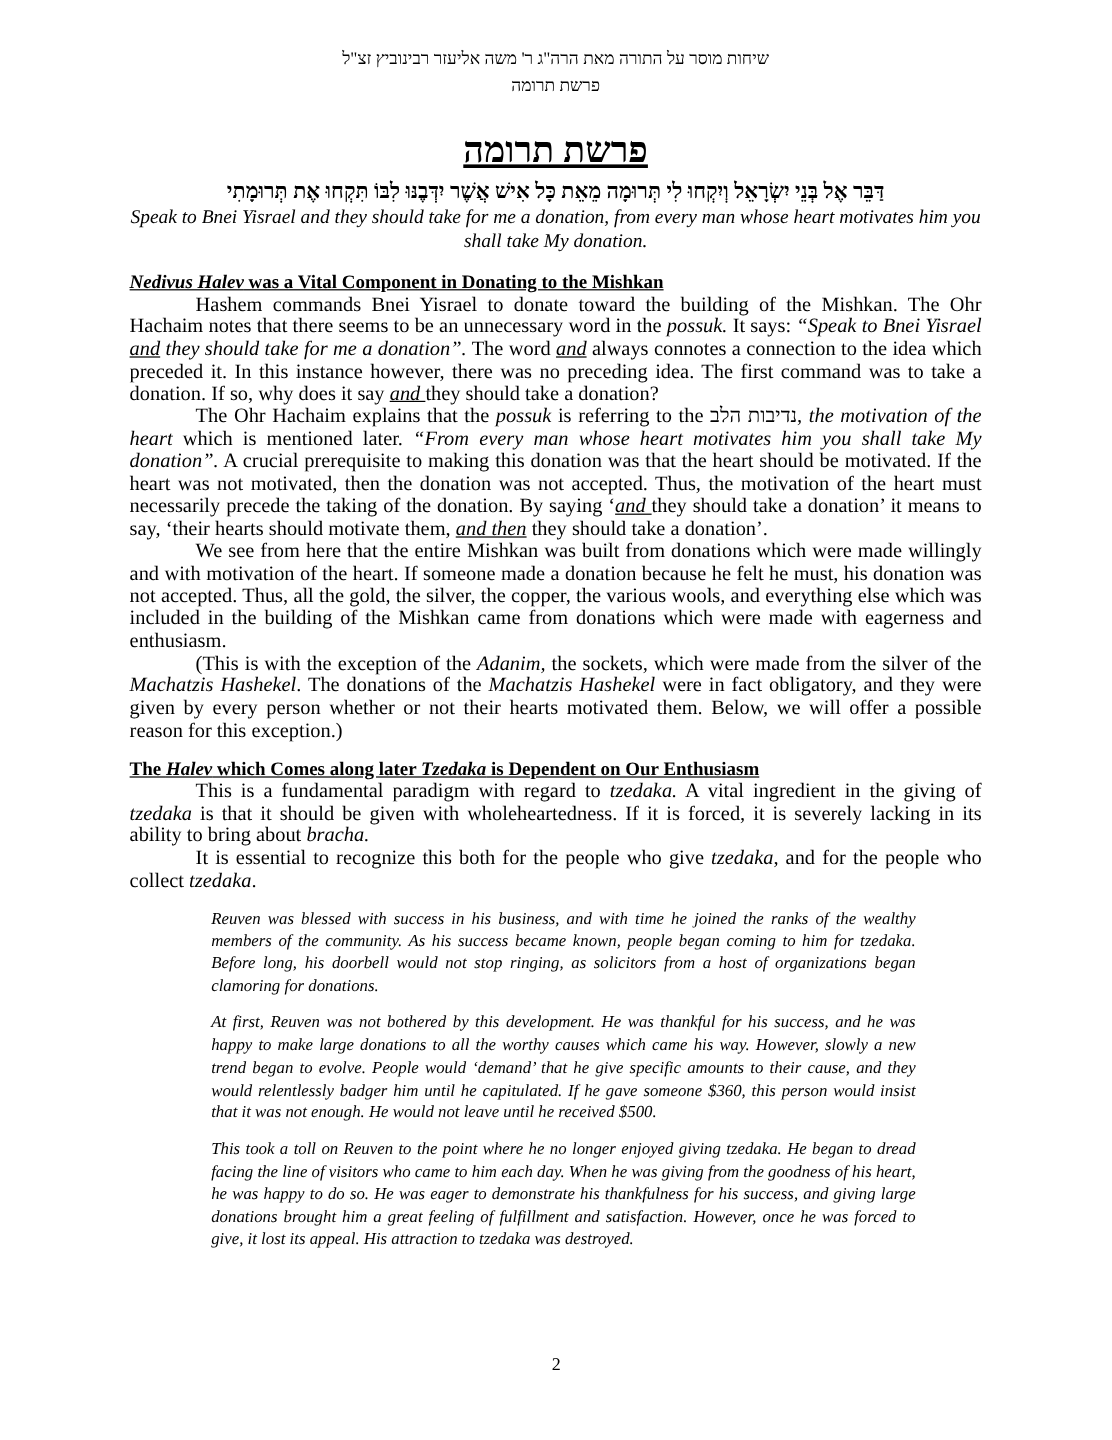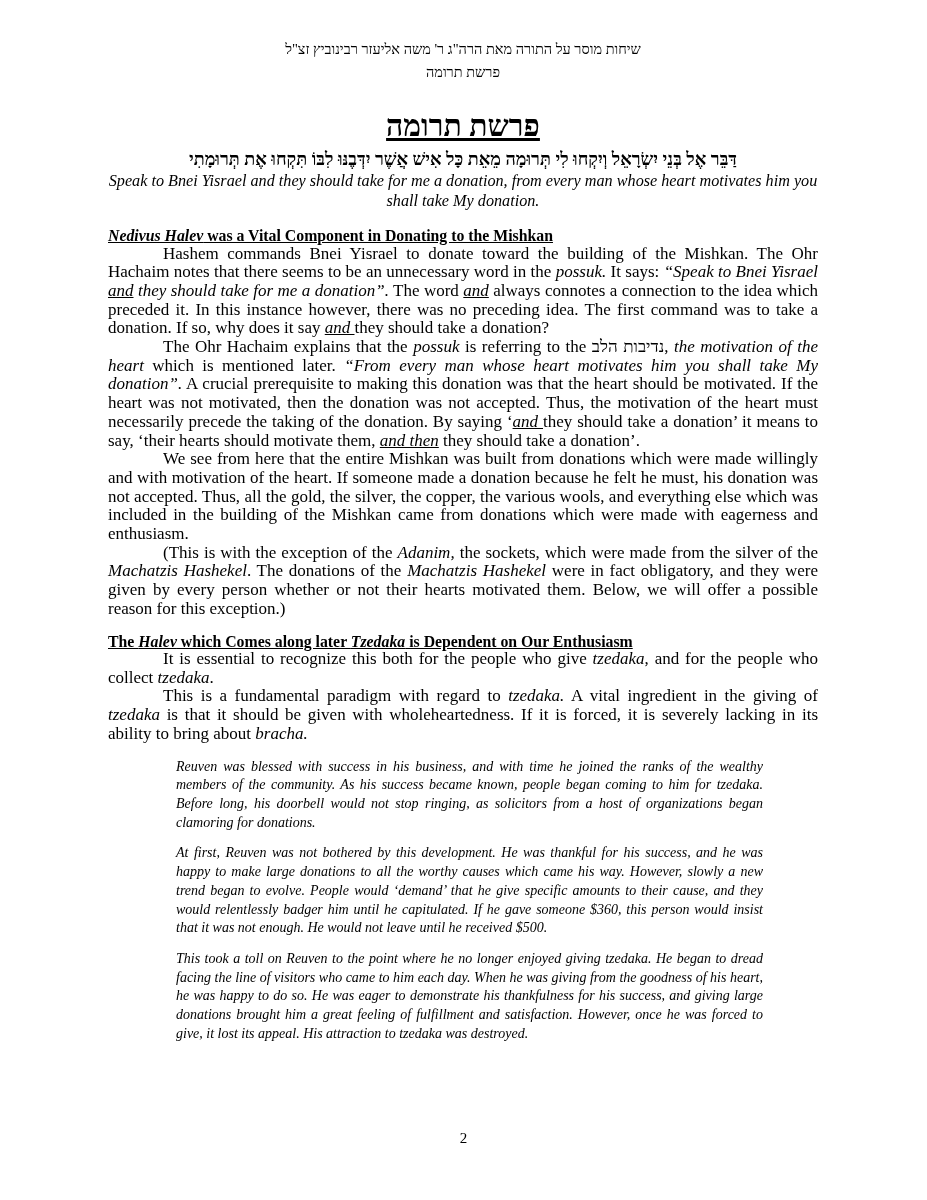--- a/index.html
+++ b/index.html
@@ -59,22 +59,22 @@
   <div class="verse" dir="rtl">דַּבֵּר אֶל בְּנֵי יִשְׂרָאֵל וְיִקְחוּ לִי תְּרוּמָה מֵאֵת כָּל אִישׁ אֲשֶׁר יִדְּבֶנּוּ לִבּוֹ תִּקְחוּ אֶת תְּרוּמָתִי</div>
   <div class="translation">Speak to Bnei Yisrael and they should take for me a donation, from every man whose heart motivates him you shall take My donation.</div>
 
   <h2 class="heading"><span class="it un bd">Nedivus Halev</span><span class="un bd"> was a Vital Component in Donating to the Mishkan</span></h2>
   <p class="body"><span>Hashem commands Bnei Yisrael to donate toward the building of the Mishkan. The Ohr Hachaim notes that there seems to be an unnecessary word in the </span><span class="it">possuk.</span><span> It says: </span><span class="it">“Speak to Bnei Yisrael </span><span class="it un">and</span><span class="it"> they should take for me a donation”.</span><span> The word </span><span class="it un">and</span><span> always connotes a connection to the idea which preceded it. In this instance however, there was no preceding idea. The first command was to take a donation. If so, why does it say </span><span class="it un">and </span><span>they should take a donation?</span></p>
   <p class="body"><span>The Ohr Hachaim explains that the </span><span class="it">possuk</span><span> is referring to the </span><span class="he">נדיבות הלב</span><span>, </span><span class="it">the motivation of the heart</span><span> which is mentioned later. </span><span class="it">“From every man whose heart motivates him you shall take My donation”.</span><span> A crucial prerequisite to making this donation was that the heart should be motivated. If the heart was not motivated, then the donation was not accepted. Thus, the motivation of the heart must necessarily precede the taking of the donation. By saying ‘</span><span class="it un">and </span><span>they should take a donation’ it means to say, ‘their hearts should motivate them, </span><span class="it un">and then</span><span> they should take a donation’.</span></p>
   <p class="body"><span>We see from here that the entire Mishkan was built from donations which were made willingly and with motivation of the heart. If someone made a donation because he felt he must, his donation was not accepted. Thus, all the gold, the silver, the copper, the various wools, and everything else which was included in the building of the Mishkan came from donations which were made with eagerness and enthusiasm.</span></p>
   <p class="body"><span>(This is with the exception of the </span><span class="it">Adanim,</span><span> the sockets, which were made from the silver of the </span><span class="it">Machatzis Hashekel</span><span>. The donations of the </span><span class="it">Machatzis Hashekel</span><span> were in fact obligatory, and they were given by every person whether or not their hearts motivated them. Below, we will offer a possible reason for this exception.)</span></p>
 
   <h2 class="heading h2gap"><span class="un bd">The </span><span class="it un bd">Halev</span><span class="un bd"> which Comes along later </span><span class="it un bd">Tzedaka</span><span class="un bd"> is Dependent on Our Enthusiasm</span></h2>
+  <p class="body"><span>This is a fundamental paradigm with regard to </span><span class="it">tzedaka.</span><span> A vital ingredient in the giving of </span><span class="it">tzedaka</span><span> is that it should be given with wholeheartedness. If it is forced, it is severely lacking in its ability to bring about </span><span class="it">bracha.</span></p>
   <p class="body"><span>It is essential to recognize this both for the people who give </span><span class="it">tzedaka</span><span>, and for the people who collect </span><span class="it">tzedaka</span><span>.</span></p>
-  <p class="body"><span>This is a fundamental paradigm with regard to </span><span class="it">tzedaka.</span><span> A vital ingredient in the giving of </span><span class="it">tzedaka</span><span> is that it should be given with wholeheartedness. If it is forced, it is severely lacking in its ability to bring about </span><span class="it">bracha.</span></p>
 
   <div class="quotes">
     <p class="quote">Reuven was blessed with success in his business, and with time he joined the ranks of the wealthy members of the community. As his success became known, people began coming to him for tzedaka. Before long, his doorbell would not stop ringing, as solicitors from a host of organizations began clamoring for donations.</p>
     <p class="quote">At first, Reuven was not bothered by this development. He was thankful for his success, and he was happy to make large donations to all the worthy causes which came his way. However, slowly a new trend began to evolve. People would ‘demand’ that he give specific amounts to their cause, and they would relentlessly badger him until he capitulated. If he gave someone $360, this person would insist that it was not enough. He would not leave until he received $500.</p>
     <p class="quote">This took a toll on Reuven to the point where he no longer enjoyed giving tzedaka. He began to dread facing the line of visitors who came to him each day. When he was giving from the goodness of his heart, he was happy to do so. He was eager to demonstrate his thankfulness for his success, and giving large donations brought him a great feeling of fulfillment and satisfaction. However, once he was forced to give, it lost its appeal. His attraction to tzedaka was destroyed.</p>
   </div>
 
   <div class="footer">2</div>
 
 </div>

